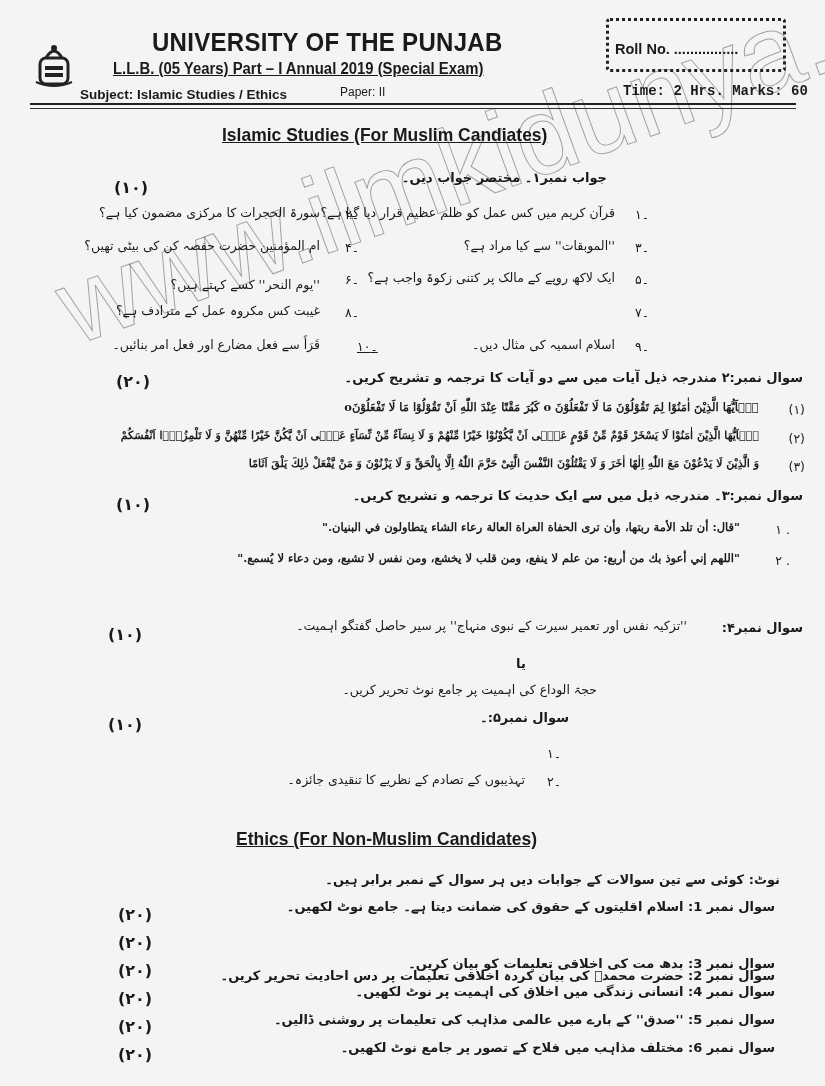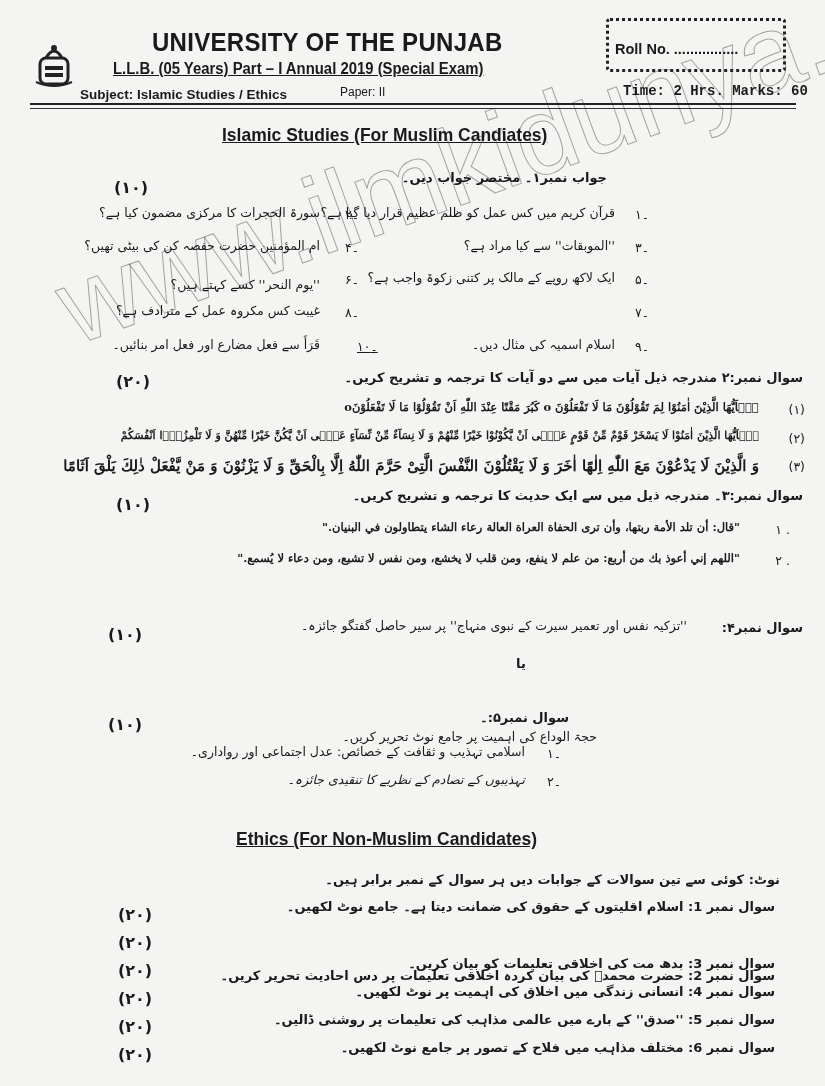--- a/index.html
+++ b/index.html
@@ -78,41 +78,40 @@
   <div class="abs num" style="left:357px; top:339px;text-decoration:underline;">۱۰۔</div>
   <div class="abs urdu" style="right:505px; top:337px;">قَرَأَ سے فعل مضارع اور فعل امر بنائیں۔</div>
 
   <div class="abs urdu urdu-b" style="right:22px; top:370px;">سوال نمبر:۲ مندرجہ ذیل آیات میں سے دو آیات کا ترجمہ و تشریح کریں۔</div>
   <div class="abs marks" style="left:116px; top:372px;">(۲۰)</div>
   <div class="abs num" style="right:20px; top:402px;">(۱)</div>
   <div class="abs arabic" style="right:66px; top:400px;">یٰۤاَیُّهَا الَّذِیْنَ اٰمَنُوْا لِمَ تَقُوْلُوْنَ مَا لَا تَفْعَلُوْنَ o كَبُرَ مَقْتًا عِنْدَ اللّٰهِ اَنْ تَقُوْلُوْا مَا لَا تَفْعَلُوْنَo</div>
   <div class="abs num" style="right:20px; top:431px;">(۲)</div>
   <div class="abs arabic" style="right:66px; top:429px; font-size:11px;">یٰۤاَیُّهَا الَّذِیْنَ اٰمَنُوْا لَا یَسْخَرْ قَوْمٌ مِّنْ قَوْمٍ عَسٰۤى اَنْ یَّكُوْنُوْا خَیْرًا مِّنْهُمْ وَ لَا نِسَآءٌ مِّنْ نِّسَآءٍ عَسٰۤى اَنْ یَّكُنَّ خَیْرًا مِّنْهُنَّ وَ لَا تَلْمِزُوْۤا اَنْفُسَكُمْ</div>
   <div class="abs num" style="right:20px; top:459px;">(۳)</div>
-  <div class="abs arabic" style="right:66px; top:457px; font-size:15px;">وَ الَّذِیْنَ لَا یَدْعُوْنَ مَعَ اللّٰهِ اِلٰهًا اٰخَرَ وَ لَا یَقْتُلُوْنَ النَّفْسَ الَّتِیْ حَرَّمَ اللّٰهُ اِلَّا بِالْحَقِّ وَ لَا یَزْنُوْنَ وَ مَنْ یَّفْعَلْ ذٰلِكَ یَلْقَ اَثَامًا</div>
+  <div class="abs arabic" style="right:66px; top:457px; font-size:11px;">وَ الَّذِیْنَ لَا یَدْعُوْنَ مَعَ اللّٰهِ اِلٰهًا اٰخَرَ وَ لَا یَقْتُلُوْنَ النَّفْسَ الَّتِیْ حَرَّمَ اللّٰهُ اِلَّا بِالْحَقِّ وَ لَا یَزْنُوْنَ وَ مَنْ یَّفْعَلْ ذٰلِكَ یَلْقَ اَثَامًا</div>
 
   <div class="abs urdu urdu-b" style="right:22px; top:488px;">سوال نمبر:۳۔ مندرجہ ذیل میں سے ایک حدیث کا ترجمہ و تشریح کریں۔</div>
   <div class="abs marks" style="left:116px; top:495px;">(۱۰)</div>
   <div class="abs num" style="right:35px; top:522px;">۱ .</div>
   <div class="abs arabic" style="right:85px; top:520px;">"قال: أن تلد الأمة ربتها، وأن ترى الحفاة العراة العالة رعاء الشاء يتطاولون في البنيان."</div>
   <div class="abs num" style="right:35px; top:553px;">۲ .</div>
   <div class="abs arabic" style="right:85px; top:551px;">"اللهم إني أعوذ بك من أربع: من علم لا ينفع، ومن قلب لا يخشع، ومن نفس لا تشبع، ومن دعاء لا يُسمع."</div>
 
   <div class="abs urdu urdu-b" style="right:22px; top:620px;">سوال نمبر۴:</div>
-  <div class="abs urdu" style="right:138px; top:618px;">''تزکیہ نفس اور تعمیر سیرت کے نبوی منہاج'' پر سیر حاصل گفتگو جائزہ۔</div>
+  <div class="abs urdu" style="right:138px; top:618px;">''تزکیہ نفس اور تعمیر سیرت کے نبوی منہاج'' پر سیر حاصل گفتگو اہمیت۔</div>
   <div class="abs marks" style="left:108px; top:625px;">(۱۰)</div>
   <div class="abs urdu urdu-b" style="left:516px; top:656px;">یا</div>
-  <div class="abs urdu" style="right:228px; top:682px;margin-top:47px;">حجۃ الوداع کی اہمیت پر جامع نوٹ تحریر کریں۔</div>
+  <div class="abs urdu" style="right:228px; top:682px;">حجۃ الوداع کی اہمیت پر جامع نوٹ تحریر کریں۔</div>
 
   <div class="abs urdu urdu-b" style="right:256px; top:710px;">سوال نمبر۵:۔</div>
   <div class="abs marks" style="left:108px; top:715px;">(۱۰)</div>
   <div class="abs num" style="right:264px; top:746px;">۱۔</div>
-  <div class="abs urdu" style="right:300px; top:744px;">اسلامی تہذیب و ثقافت کے خصائص: عدل اجتماعی اور رواداری۔</div>
   <div class="abs num" style="right:264px; top:774px;">۲۔</div>
-  <div class="abs urdu" style="right:300px; top:772px;font-style:italic;">تہذیبوں کے تصادم کے نظریے کا تنقیدی جائزہ۔</div>
+  <div class="abs urdu" style="right:300px; top:772px;">تہذیبوں کے تصادم کے نظریے کا تنقیدی جائزہ۔</div>
 
   <div class="abs section-title" style="left:236px; top:828px;">Ethics (For Non-Muslim Candidates)</div>
   <div class="abs urdu urdu-b" style="right:45px; top:872px;">نوٹ:    کوئی سے تین سوالات کے جوابات دیں ہر سوال کے نمبر برابر ہیں۔</div>
 
   <div class="abs urdu urdu-b" style="right:50px; top:899px;">سوال نمبر 1: اسلام اقلیتوں کے حقوق کی ضمانت دیتا ہے۔ جامع نوٹ لکھیں۔</div>
   <div class="abs marks" style="left:118px; top:905px;">(۲۰)</div>
   <div class="abs urdu urdu-b" style="right:50px; top:968px;">سوال نمبر 2: حضرت محمدؐ کی بیان کردہ اخلاقی تعلیمات پر دس احادیث تحریر کریں۔</div>
   <div class="abs marks" style="left:118px; top:933px;">(۲۰)</div>
   <div class="abs urdu urdu-b" style="right:50px; top:956px;">سوال نمبر 3: بدھ مت کی اخلاقی تعلیمات کو بیان کریں۔</div>
   <div class="abs marks" style="left:118px; top:961px;">(۲۰)</div>

